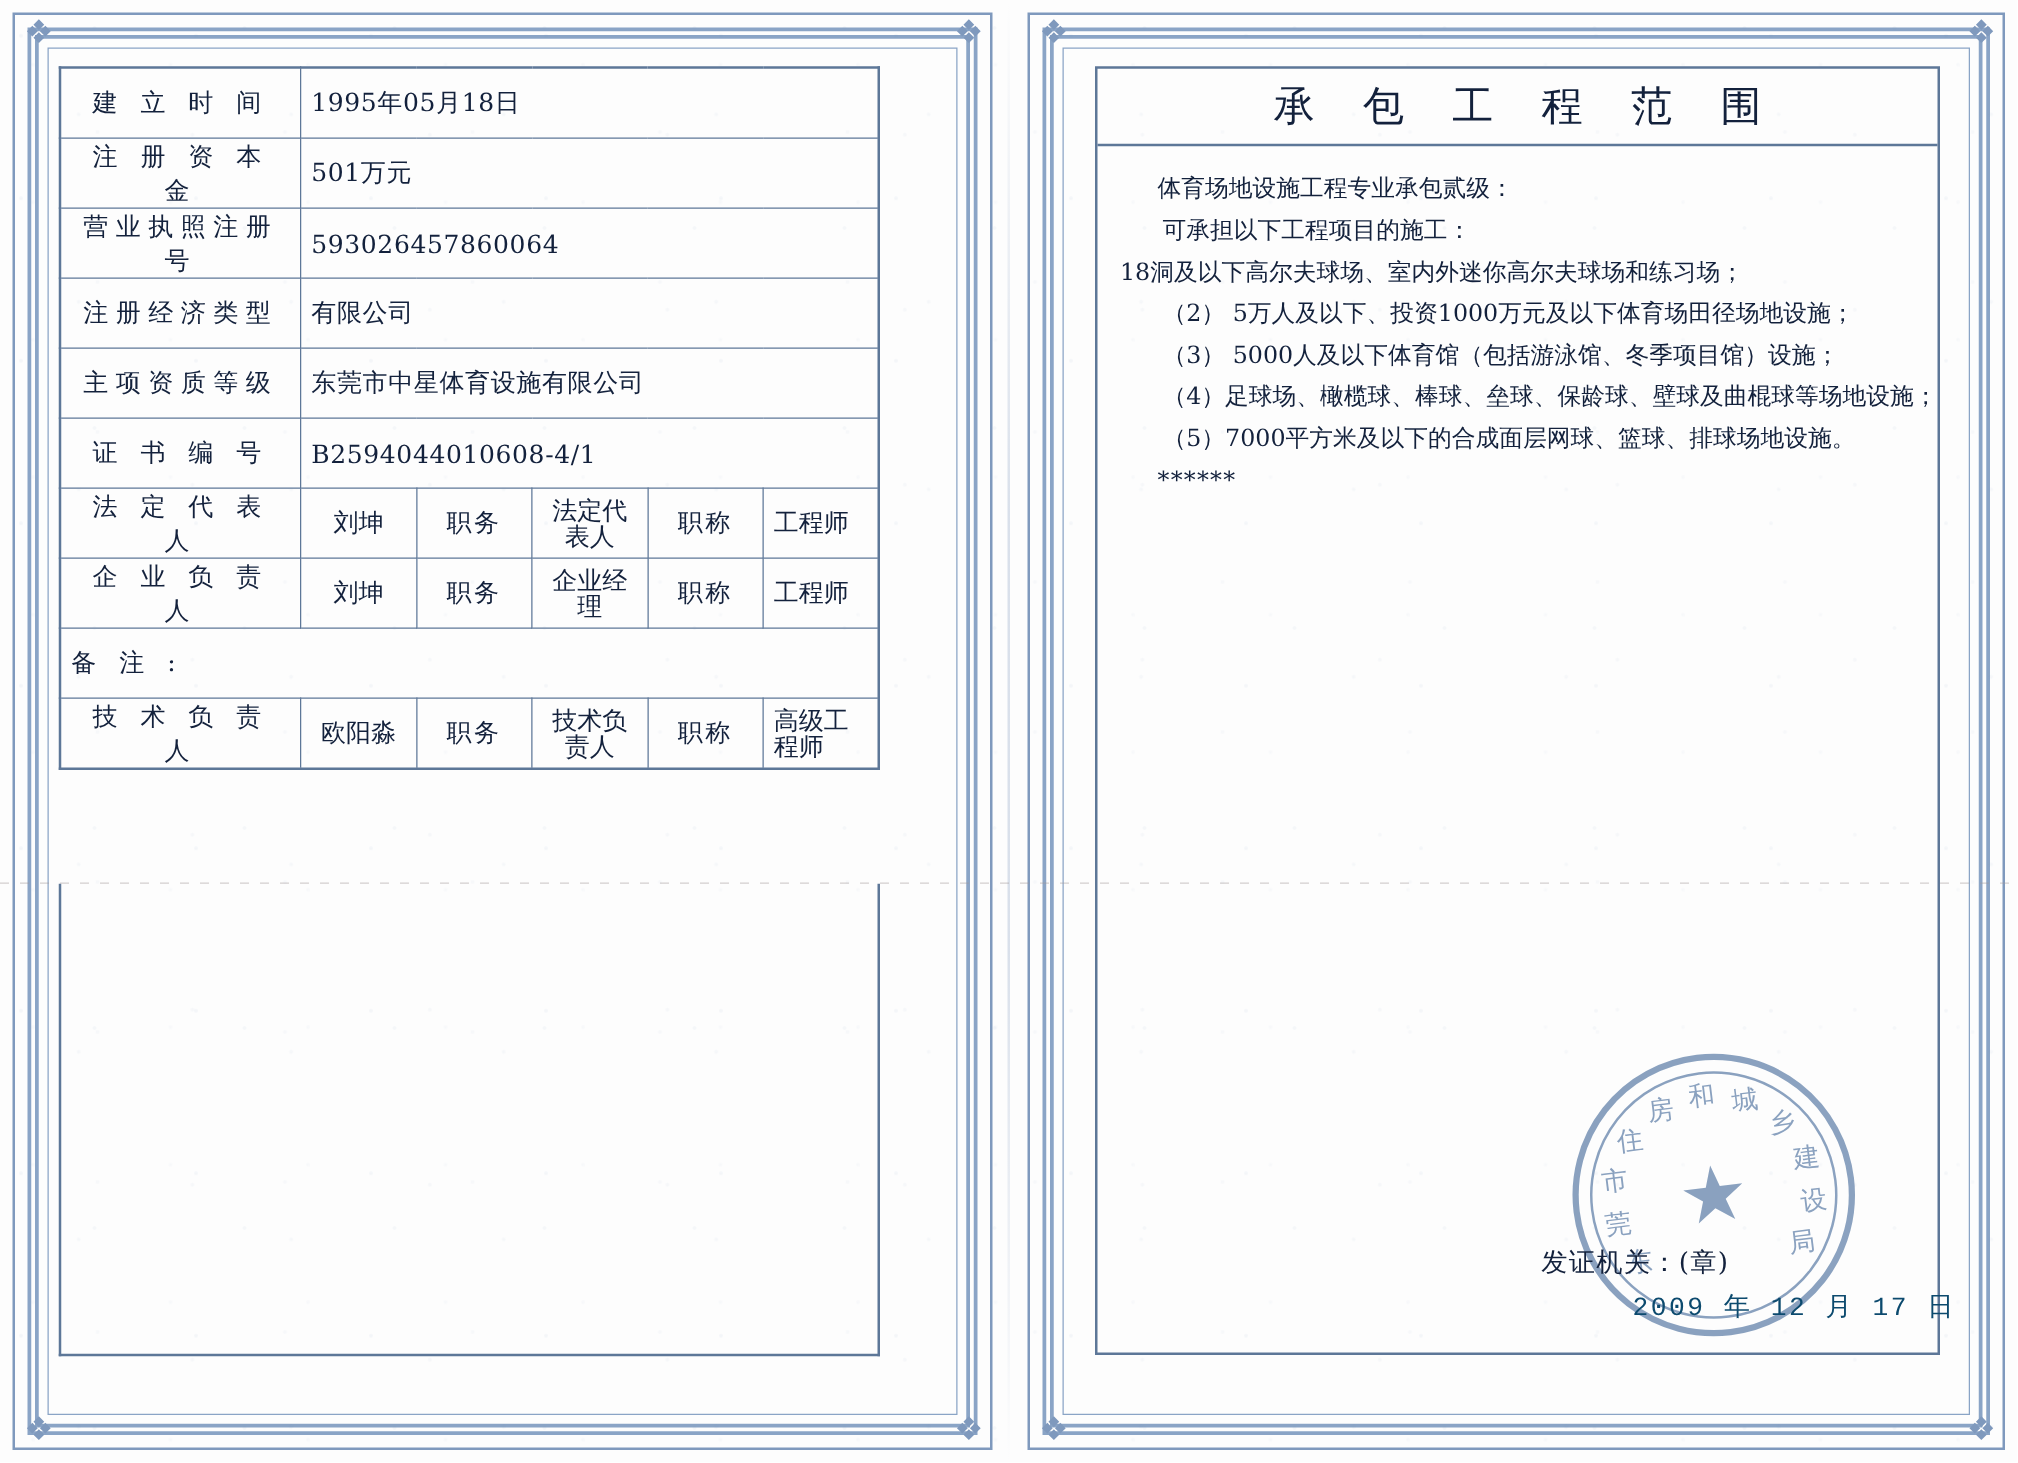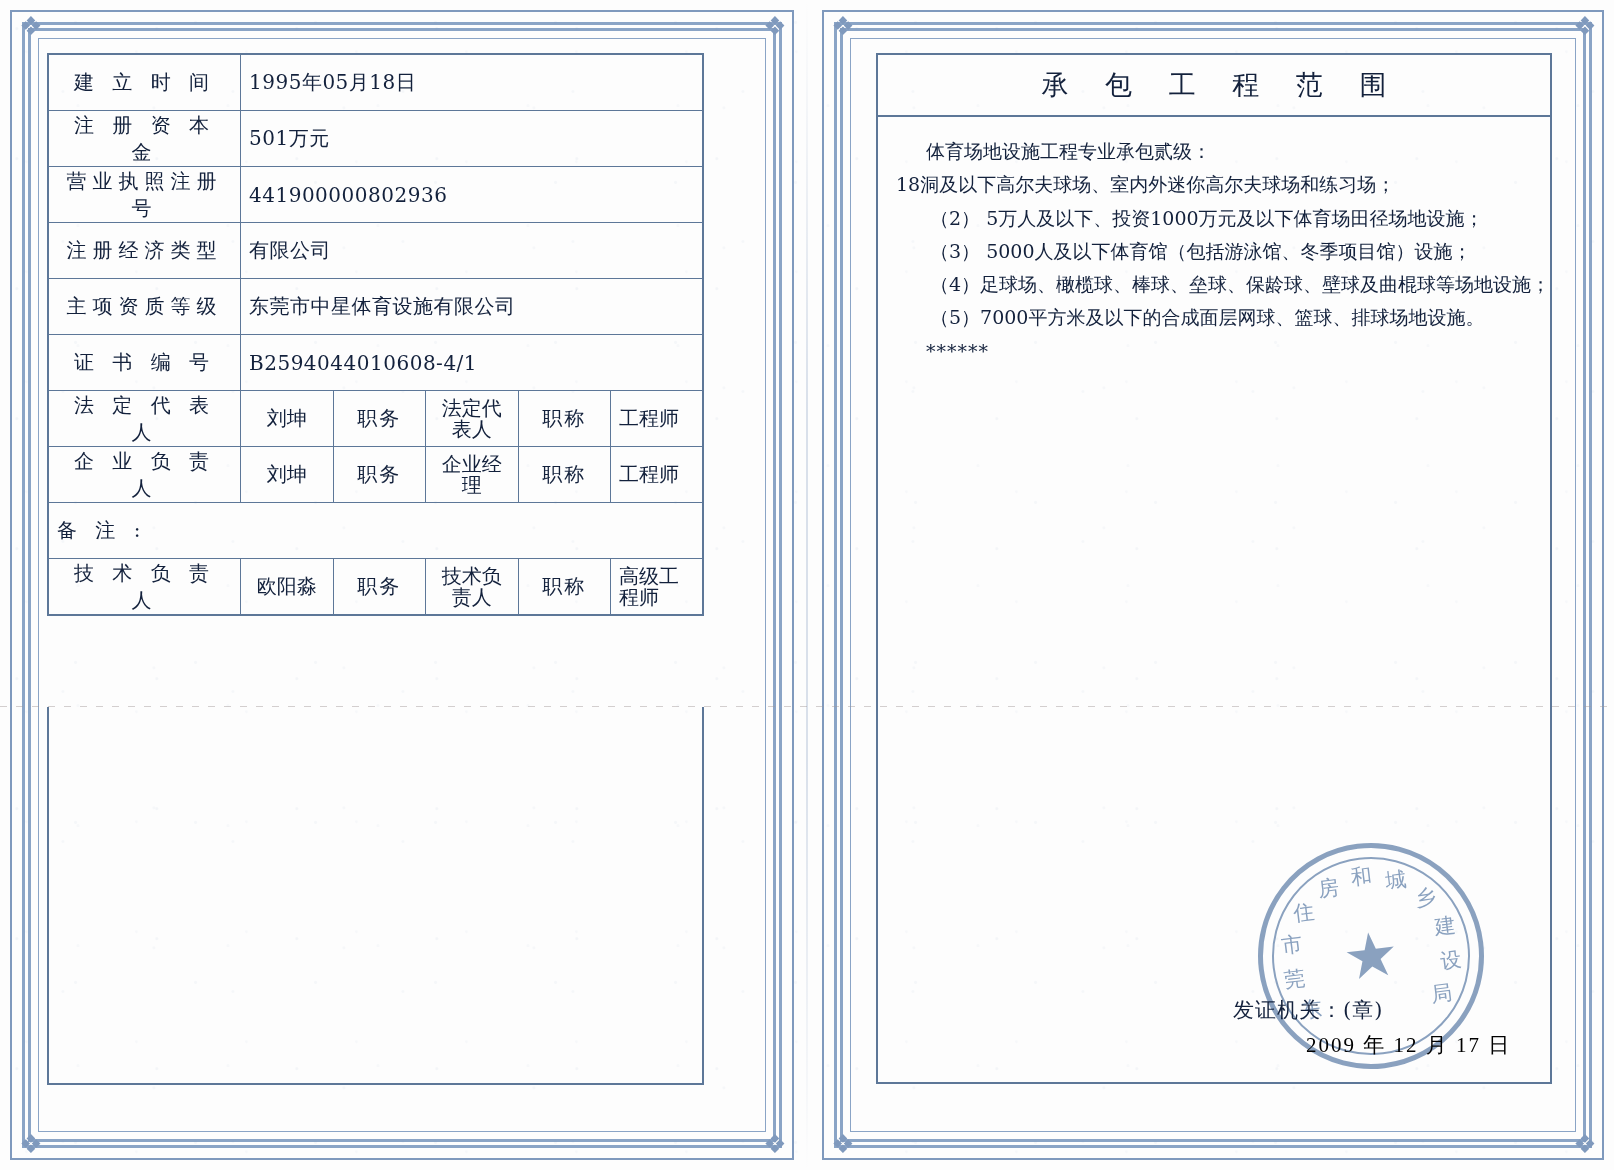--- a/index.html
+++ b/index.html
@@ -187,21 +187,21 @@
     position: absolute;
     left: 0; top: 0;
     width: 100%;
     height: 62px;
     border-bottom: 2px solid #5d7798;
     box-sizing: border-box;
     display: flex;
     align-items: center;
     justify-content: center;
     font-family: "DejaVu Serif", "Liberation Serif", serif;
-    font-size: 27px;
+    font-size: 33px;
     letter-spacing: 14px;
     text-indent: 14px;
     color: #13213c;
   }
   .rp-body {
     position: absolute;
     left: 0; top: 62px;
     width: 100%;
     padding: 18px 10px 0 18px;
     box-sizing: border-box;
@@ -265,23 +265,23 @@
     top: 996px;
     font-family: "DejaVu Serif", "Liberation Serif", serif;
     font-size: 21px;
     color: #13213c;
     letter-spacing: 1px;
   }
   .issue-date {
     position: absolute;
     left: 1306px;
     top: 1031px;
-    font-family: Liberation Serif, serif;
+    font-family: Liberation Mono, monospace;
     font-size: 21px;
-    color: #000000;
+    color: #0c4a6e;
     letter-spacing: 2px;
   }
 </style>
 </head>
 <body>
 
 <div class="scan">
 
   <div class="spread">
 
@@ -299,21 +299,21 @@
           <tr>
             <td class="lbl">建 立 时 间</td>
             <td class="val" colspan="5">1995年05月18日</td>
           </tr>
           <tr>
             <td class="lbl">注 册 资 本 金</td>
             <td class="val" colspan="5">501万元</td>
           </tr>
           <tr>
             <td class="lbl">营业执照注册号</td>
-            <td class="val" colspan="5">441900000802936</td>
+            <td class="val" colspan="5">593026457860064</td>
           </tr>
           <tr>
             <td class="lbl">注册经济类型</td>
             <td class="val" colspan="5">有限公司</td>
           </tr>
           <tr>
             <td class="lbl">主项资质等级</td>
             <td class="val" colspan="5">东莞市中星体育设施有限公司</td>
           </tr>
           <tr>
@@ -361,20 +361,21 @@
       <div class="orn orn-inner"></div>
       <div class="rosette ros-tl">❖</div>
       <div class="rosette ros-tr">❖</div>
       <div class="rosette ros-bl">❖</div>
       <div class="rosette ros-br">❖</div>
 
       <div class="rp-frame">
         <div class="rp-title">承 包 工 程 范 围</div>
         <div class="rp-body">
           <p class="ind1">体育场地设施工程专业承包贰级：</p>
+          <p class="ind2">可承担以下工程项目的施工：</p>
           <p class="ind0">18洞及以下高尔夫球场、室内外迷你高尔夫球场和练习场；</p>
           <p class="ind2">（2） 5万人及以下、投资1000万元及以下体育场田径场地设施；</p>
           <p class="ind2">（3） 5000人及以下体育馆（包括游泳馆、冬季项目馆）设施；</p>
           <p class="ind2">（4）足球场、橄榄球、棒球、垒球、保龄球、壁球及曲棍球等场地设施；</p>
           <p class="ind2">（5）7000平方米及以下的合成面层网球、篮球、排球场地设施。</p>
           <p class="stars">******</p>
         </div>
       </div>
     </div>
 

